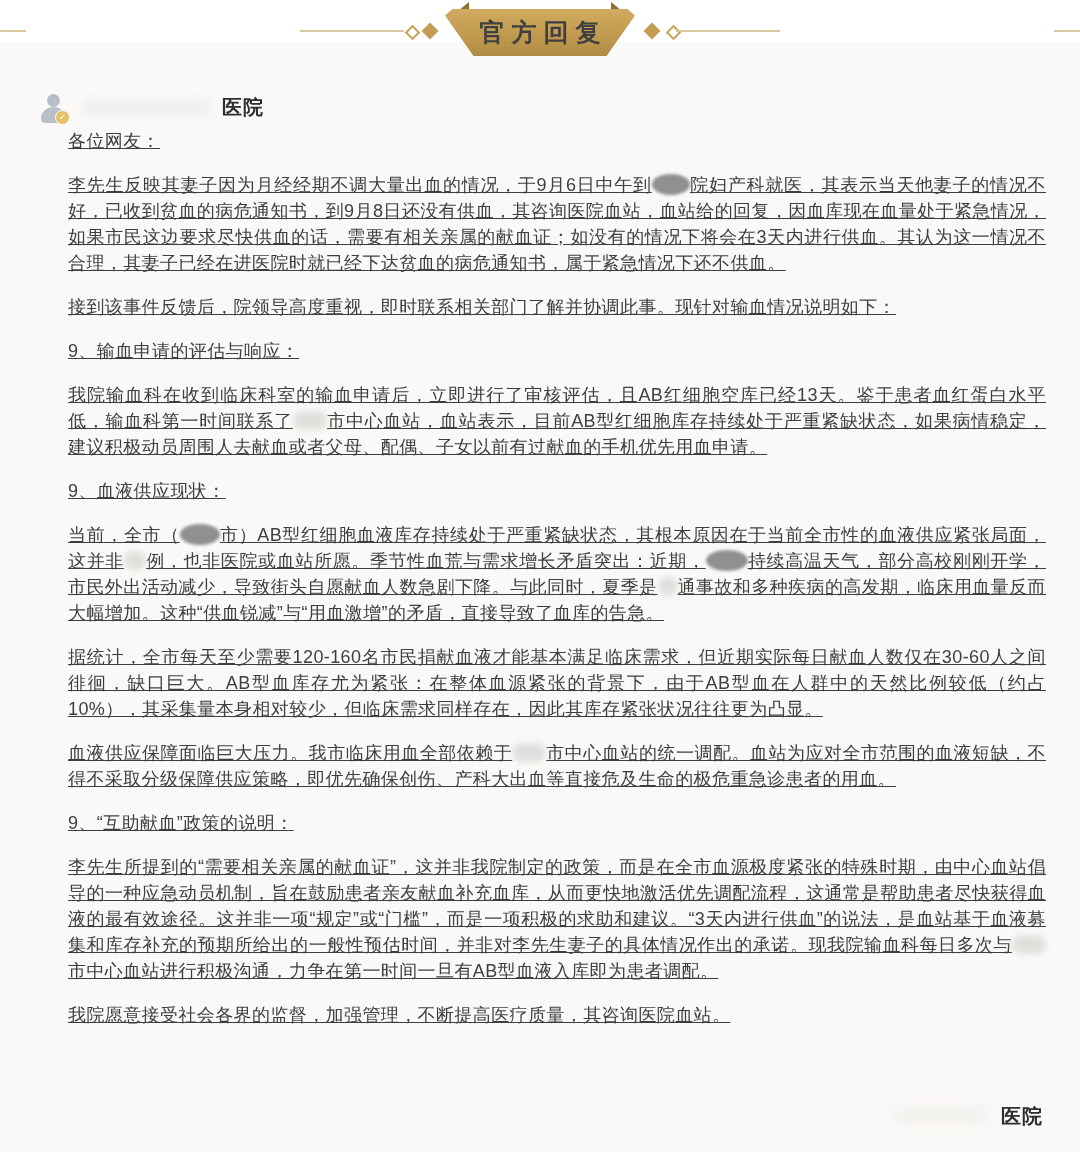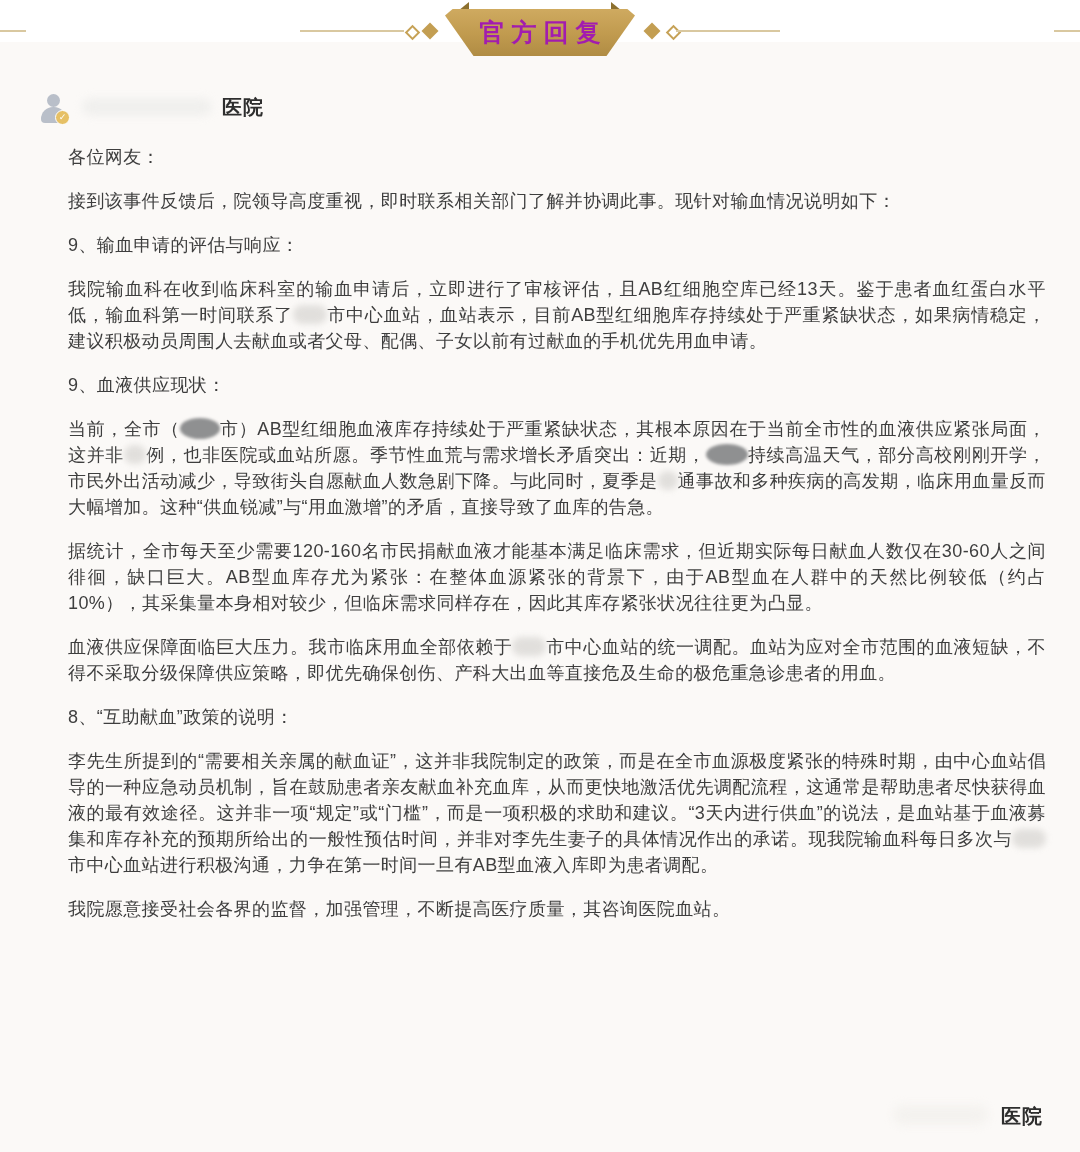--- a/index.html
+++ b/index.html
@@ -33,37 +33,37 @@
   .fold-right{right:8px;border-right:16px solid transparent;border-bottom:13px solid #8d702e;}
   .ribbon-face{
     position:absolute;left:0;top:7px;width:190px;height:47px;
     background:linear-gradient(180deg,#cfaa60 0%,#c09a4e 55%,#b08c44 100%);
     clip-path:polygon(4% 0,96% 0,100% 14%,85% 100%,15% 100%,0 14%);
   }
   .ribbon-label{
     position:absolute;left:0;top:7px;width:190px;height:47px;
     line-height:47px;text-align:center;
     font-family:"Liberation Serif","DejaVu Serif",serif;
-    font-weight:bold;font-size:25px;color:#a21caf;letter-spacing:7px;
+    font-weight:bold;font-size:25px;color:#404040;letter-spacing:7px;
     text-indent:7px;
   }
   
   .post-header{position:absolute;left:40px;top:92px;width:1000px;height:40px;}
   .avatar{position:absolute;left:0;top:2px;width:28px;height:30px;}
   .avatar .head{position:absolute;left:7px;top:0;width:13px;height:13px;border-radius:50%;background:#b9bfc9;}
   .avatar .shoulders{position:absolute;left:1px;top:13px;width:25px;height:16px;border-radius:12px 12px 4px 4px;background:#b9bfc9;}
   .avatar .badge{
     position:absolute;right:-2px;bottom:-1px;width:13px;height:13px;border-radius:50%;
     background:#e6c065;border:1px solid #fff;color:#fff;font-size:9px;line-height:13px;
     text-align:center;font-weight:bold;
   }
   .name-blur{position:absolute;left:42px;top:6px;width:130px;height:18px;border-radius:9px;background:#ececea;filter:blur(4px);opacity:.7;}
   .hospital-name{position:absolute;left:182px;top:2px;font-size:20px;font-weight:bold;color:#2e2e2e;letter-spacing:1px;}
   
-  .reply-body{position:absolute;left:68px;top:144px;width:978px;}
+  .reply-body{position:absolute;left:68px;top:128px;width:978px;text-decoration:underline;}
   .reply-body p{
     margin:0 0 18px 0;font-size:18px;line-height:26px;letter-spacing:.4px;
     text-align:justify;color:#3e3e3e;
   }
   .redact-dark{
     display:inline-block;height:21px;border-radius:50%;
     background:#8f9091;vertical-align:-4px;filter:blur(1.5px);
   }
   .redact-light{
     display:inline-block;height:19px;border-radius:9px;
@@ -101,28 +101,29 @@
     <div class="head"></div>
     <div class="shoulders"></div>
     <div class="badge">✓</div>
   </div>
   <div class="name-blur"></div>
   <div class="hospital-name">医院</div>
 </div>
 
 <div class="reply-body">
     <p>各位网友：</p>
+    <p>李先生反映其妻子因为月经经期不调大量出血的情况，于9月6日中午到<span class="redact-dark" style="width: 38px;"></span>院妇产科就医，其表示当天他妻子的情况不好，已收到贫血的病危通知书，到9月8日还没有供血，其咨询医院血站，血站给的回复，因血库现在血量处于紧急情况，如果市民这边要求尽快供血的话，需要有相关亲属的献血证；如没有的情况下将会在3天内进行供血。其认为这一情况不合理，其妻子已经在进医院时就已经下达贫血的病危通知书，属于紧急情况下还不供血。</p>
     <p>接到该事件反馈后，院领导高度重视，即时联系相关部门了解并协调此事。现针对输血情况说明如下：</p>
     <p>9、输血申请的评估与响应：</p>
     <p>我院输血科在收到临床科室的输血申请后，立即进行了审核评估，且AB红细胞空库已经13天。鉴于患者血红蛋白水平低，输血科第一时间联系了<span class="redact-light" style="width: 34px;"></span>市中心血站，血站表示，目前AB型红细胞库存持续处于严重紧缺状态，如果病情稳定，建议积极动员周围人去献血或者父母、配偶、子女以前有过献血的手机优先用血申请。</p>
     <p>9、血液供应现状：</p>
     <p>当前，全市（<span class="redact-dark" style="width: 40px;"></span>市）AB型红细胞血液库存持续处于严重紧缺状态，其根本原因在于当前全市性的血液供应紧张局面，这并非<span class="redact-light" style="width: 22px;"></span>例，也非医院或血站所愿。季节性血荒与需求增长矛盾突出：近期，<span class="redact-dark" style="width: 42px;"></span>持续高温天气，部分高校刚刚开学，市民外出活动减少，导致街头自愿献血人数急剧下降。与此同时，夏季是<span class="redact-light" style="width: 20px;"></span>通事故和多种疾病的高发期，临床用血量反而大幅增加。这种“供血锐减”与“用血激增”的矛盾，直接导致了血库的告急。</p>
     <p>据统计，全市每天至少需要120-160名市民捐献血液才能基本满足临床需求，但近期实际每日献血人数仅在30-60人之间徘徊，缺口巨大。AB型血库存尤为紧张：在整体血源紧张的背景下，由于AB型血在人群中的天然比例较低（约占10%），其采集量本身相对较少，但临床需求同样存在，因此其库存紧张状况往往更为凸显。</p>
     <p>血液供应保障面临巨大压力。我市临床用血全部依赖于<span class="redact-light" style="width: 34px;"></span>市中心血站的统一调配。血站为应对全市范围的血液短缺，不得不采取分级保障供应策略，即优先确保创伤、产科大出血等直接危及生命的极危重急诊患者的用血。</p>
-    <p>8、“互助献血”政策的说明：</p>
+    <p>9、“互助献血”政策的说明：</p>
     <p>李先生所提到的“需要相关亲属的献血证”，这并非我院制定的政策，而是在全市血源极度紧张的特殊时期，由中心血站倡导的一种应急动员机制，旨在鼓励患者亲友献血补充血库，从而更快地激活优先调配流程，这通常是帮助患者尽快获得血液的最有效途径。这并非一项“规定”或“门槛”，而是一项积极的求助和建议。“3天内进行供血”的说法，是血站基于血液募集和库存补充的预期所给出的一般性预估时间，并非对李先生妻子的具体情况作出的承诺。现我院输血科每日多次与<span class="redact-light" style="width: 34px;"></span>市中心血站进行积极沟通，力争在第一时间一旦有AB型血液入库即为患者调配。</p>
     <p>我院愿意接受社会各界的监督，加强管理，不断提高医疗质量，其咨询医院血站。</p>
   </div>
 
 <div class="footer-sign">
   <div class="footer-blur"></div>
   <div class="footer-hospital">医院</div>
 </div>
 
 </body></html>

